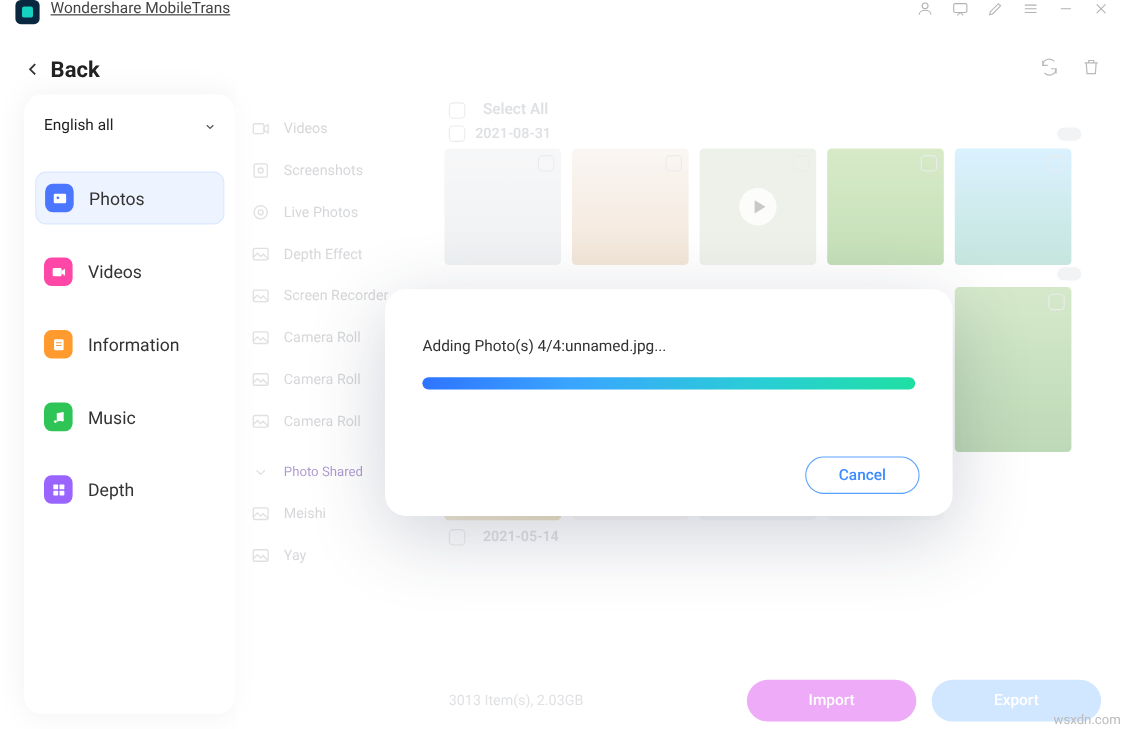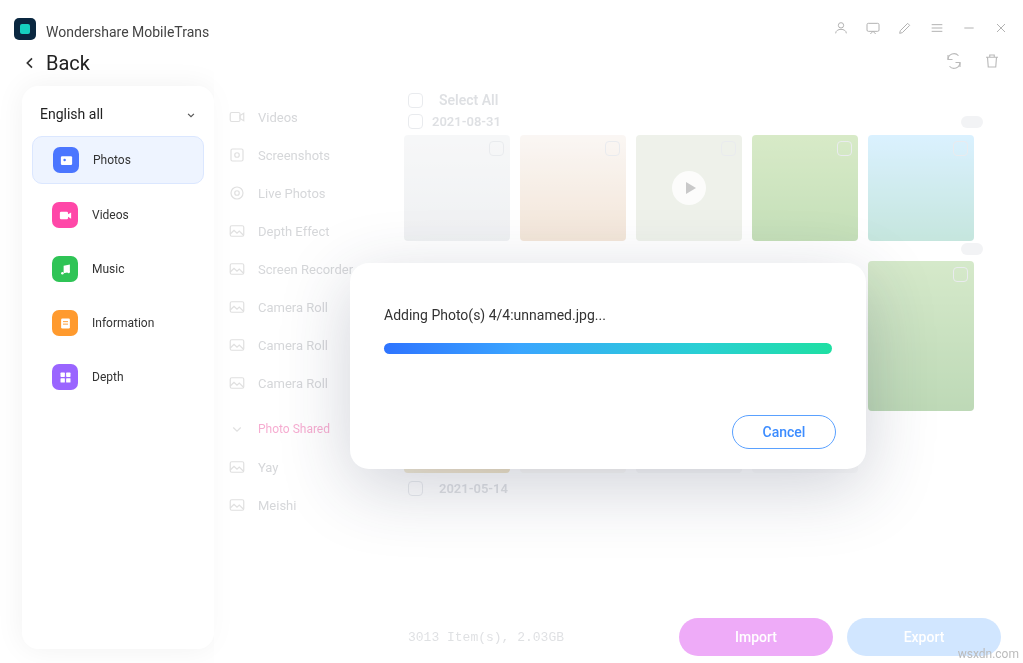--- a/index.html
+++ b/index.html
@@ -10,22 +10,23 @@
     height: 663px;
     overflow: hidden;
     position: relative;
     color: #333;
   }
 
   
   .titlebar {
     height: 40px;
     display: flex;
-    align-items: flex-end;
+    align-items: flex-start;
     padding: 0 14px;
+    text-decoration: underline;
   }
   .titlebar .logo {
     width: 22px; height: 22px;
     border-radius: 5px;
     background: #0a2740;
     display: flex; align-items: center; justify-content: center;
     margin-right: 10px;
   }
   .titlebar .logo::after{
     content:"";
@@ -37,21 +38,21 @@
   .win-controls svg { width: 16px; height: 16px; stroke: #555; fill: none; stroke-width: 1.5; }
 
   
   .backrow {
     height: 46px;
     display: flex;
     align-items: center;
     padding: 0 22px;
   }
   .backrow .chev { width: 16px; height: 16px; stroke: #333; stroke-width: 2.5; fill: none; margin-right: 8px;}
-  .backrow .label { font-size: 20px; font-weight: 400; color: #222; }
+  .backrow .label { font-size: 20px; font-weight: 700; color: #222; }
   .backrow .tools { margin-left: auto; display: flex; gap: 20px; }
   .backrow .tools svg { width: 18px; height: 18px; stroke: #666; fill: none; stroke-width: 1.5;}
 
   
   .body {
     display: flex;
     position: absolute;
     top: 86px; left: 22px; right: 22px; bottom: 14px;
   }
   .sidebar {
@@ -65,26 +66,27 @@
   .sidebar .lang {
     display: flex; align-items: flex-end;
     padding: 10px 6px 14px 8px;
     font-size: 14px;
     color: #222;
     justify-content: space-between;
   }
   .sidebar .lang svg{ width:14px;height:14px;stroke:#555;fill:none;stroke-width:2;}
   .sidebar .item {
     display: flex; align-items: center;
-    padding: 10px 20px;
+    padding: 10px 8px;
     border-radius: 10px;
-    font-size: 12px;
+    font-size: 16px;
     gap: 14px;
     margin-bottom: 8px;
     color: #333;
+    margin-top: 20px;
   }
   .sidebar .item.active {
     background: #eef4ff;
     border: 1px solid #dbe7ff;
   }
   .sidebar .ico {
     width: 26px; height: 26px; border-radius: 7px;
     display: flex; align-items: center; justify-content: center;
   }
   .ico svg { width: 15px; height: 15px; fill: #fff; }
@@ -100,21 +102,21 @@
     padding: 12px 6px;
   }
   .subcol .sub {
     display:flex; align-items:center; gap:12px;
     padding: 10px 8px;
     font-size: 13px;
     color: #a3a6ac;
   }
   .subcol .sub.group {
     font-size: 12px;
-    color: #ec4899;
+    color: #4c1d95;
     padding-top: 18px;
     gap: 12px;
   }
   .subico { width:18px; height:18px; }
   .subico svg{ width:18px;height:18px; stroke:#bbb; fill:none; stroke-width:1.6;}
 
   
   .grid {
     flex: 1;
     position: relative;
@@ -136,21 +138,21 @@
     display:flex;align-items:center;justify-content:center;
   }
   .play::after{content:"";border-left:10px solid #888;border-top:6px solid transparent;border-bottom:6px solid transparent;margin-left:3px;}
   .pill { width:22px;height:12px;border-radius:7px;background:#e2e4e8;display:inline-block;margin-left:auto;margin-right:18px;}
   .datehdr3 { display:flex; align-items:center; gap:16px; font-size:13px; color:#b7bbc2; font-weight:600; padding:8px 0 6px 8px;}
 
   .footer {
     position:absolute; bottom:0; left:408px; right:22px; height:52px;
     display:flex; align-items:center; gap:14px;
   }
-  .footer .stats { font-size:13px; color:#b9bcc2;font-family:Liberation Mono, monospace; }
+  .footer .stats { font-size:13px; color:#b9bcc2; }
   .footer .btn {
     width:154px; height:38px; border-radius:20px;
     display:flex;align-items:center;justify-content:center;
     font-size:14px; color:#fff; font-weight:500;
   }
   .footer .btn.import{ background:#d946ef; margin-left:auto;}
   .footer .btn.export{ background:#9ac7ff;}
 
   .watermark{ position:absolute; bottom:2px; right:4px; font-size:12px; color:#bbb; z-index:100;}
 
@@ -264,37 +266,37 @@
     <div class="item">
       <div class="ico videos">
           <svg viewBox="0 0 24 24">
             <rect x="3" y="6" width="13" height="12" rx="2"></rect>
             <path d="M16 10l5-3v10l-5-3z"></path>
           </svg>
         </div>
       <span>Videos</span>
     </div>
     <div class="item">
+      <div class="ico info">
+          <svg viewBox="0 0 24 24">
+            <rect x="5" y="4" width="14" height="16" rx="2"></rect>
+            <path d="M8 9h8M8 13h8" stroke="#ff9a2e" stroke-width="1.5"></path>
+          </svg>
+        </div>
+      <span>Information</span>
+    </div>
+    <div class="item">
       <div class="ico music">
           <svg viewBox="0 0 24 24">
             <path d="M9 18V6l10-2v12"></path>
             <circle cx="7" cy="18" r="2"></circle>
             <circle cx="17" cy="16" r="2"></circle>
           </svg>
         </div>
       <span>Music</span>
-    </div>
-    <div class="item">
-      <div class="ico info">
-          <svg viewBox="0 0 24 24">
-            <rect x="5" y="4" width="14" height="16" rx="2"></rect>
-            <path d="M8 9h8M8 13h8" stroke="#ff9a2e" stroke-width="1.5"></path>
-          </svg>
-        </div>
-      <span>Information</span>
     </div>
     <div class="item">
       <div class="ico apps">
           <svg viewBox="0 0 24 24">
             <rect x="4" y="4" width="7" height="7" rx="1"></rect>
             <rect x="13" y="4" width="7" height="7" rx="1"></rect>
             <rect x="4" y="13" width="7" height="7" rx="1"></rect>
             <rect x="13" y="13" width="7" height="7" rx="1"></rect>
           </svg>
         </div>
@@ -363,28 +365,28 @@
         <span class="subico"><svg viewBox="0 0 24 24">
             <path d="M7 10l5 5 5-5"></path>
           </svg></span>
         <span>Photo Shared</span>
       </div>
     <div class="sub">
         <span class="subico"><svg viewBox="0 0 24 24">
             <rect x="3" y="5" width="18" height="14" rx="2"></rect>
             <path d="M3 16l5-5 4 4 3-3 6 6"></path>
           </svg></span>
+        <span>Meishi</span>
+      </div>
+    <div class="sub">
+        <span class="subico"><svg viewBox="0 0 24 24">
+            <rect x="3" y="5" width="18" height="14" rx="2"></rect>
+            <path d="M3 16l5-5 4 4 3-3 6 6"></path>
+          </svg></span>
         <span>Yay</span>
-      </div>
-    <div class="sub">
-        <span class="subico"><svg viewBox="0 0 24 24">
-            <rect x="3" y="5" width="18" height="14" rx="2"></rect>
-            <path d="M3 16l5-5 4 4 3-3 6 6"></path>
-          </svg></span>
-        <span>Meishi</span>
       </div>
   </div>
 
   <div class="grid">
     <div class="selall">
       <span class="ck"></span>
       <span>Select All</span>
     </div>
     <div class="datehdr" style="justify-content:flex-start;">
       <span class="ck"></span>

